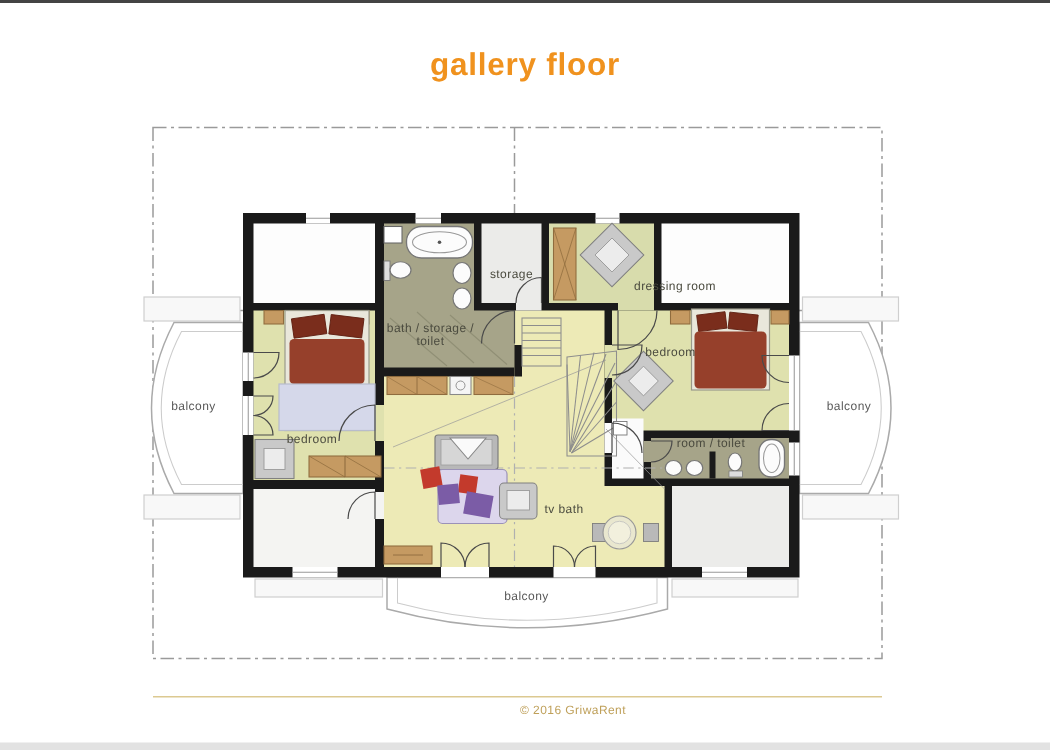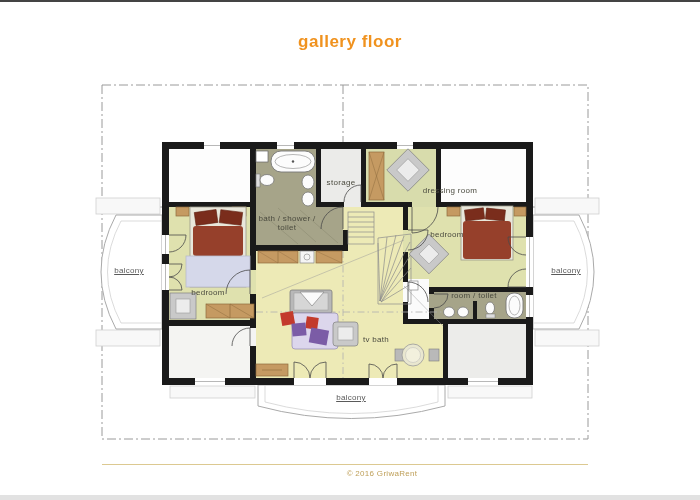--- a/index.html
+++ b/index.html
@@ -4,27 +4,27 @@
 <style>
   html,body{margin:0;padding:0;background:#fff;}
   .page{
     position:relative;width:700px;height:500px;background:#ffffff;
     font-family:"Liberation Sans", sans-serif;overflow:hidden;
     border-top:2px solid #444;border-bottom:5px solid #e2e2e2;box-sizing:border-box;
   }
   .plan-svg{position:absolute;left:0;top:0;}
   .title{
     position:absolute;left:0;top:30px;width:700px;text-align:center;
-    font-size:17px;font-weight:bold;letter-spacing:.5px;color:#f0921e;
+    font-size:21px;font-weight:bold;letter-spacing:.5px;color:#f0921e;
   }
   .lbl{
     position:absolute;font-size:8px;color:#4b4b3f;text-align:center;
     letter-spacing:.3px;line-height:9px;
   }
-  .lbl.balc{color:#5a5a5a;text-decoration:underline;}
+  .lbl.balc{color:#5a5a5a;}
   .footer-line{
     position:absolute;left:102px;top:462px;width:486px;height:0;
     border-top:1px solid #dcc991;
   }
   .copyright{
     position:absolute;left:0;top:467px;width:700px;text-align:center;
     font-size:8px;color:#bfa05a;letter-spacing:.3px;margin-left:32px;
   }
 </style>
 </head>
@@ -275,19 +275,19 @@
     </g>
   </svg>
 
   <div class="lbl balc" style="left:96px;top:264px;width:66px;">balcony</div>
   <div class="lbl balc" style="left:533px;top:264px;width:66px;">balcony</div>
   <div class="lbl balc" style="left:311px;top:391px;width:80px;">balcony</div>
   <div class="lbl" style="left:168px;top:286px;width:80px;">bedroom</div>
   <div class="lbl" style="left:407px;top:228px;width:80px;">bedroom</div>
   <div class="lbl" style="left:321px;top:176px;width:40px;">storage</div>
   <div class="lbl" style="left:366px;top:184px;width:88px;padding-left:40px;">dressing room</div>
-  <div class="lbl" style="left:254px;top:212px;width:66px;">bath / shower / toilet</div>
+  <div class="lbl" style="left:254px;top:212px;width:66px;">bath / storage / toilet</div>
   <div class="lbl" style="left:434px;top:289px;width:80px;">room / toilet</div>
   <div class="lbl" style="left:336px;top:333px;width:80px;">tv bath</div>
 
   <div class="footer-line"></div>
   <div class="copyright">© 2016 GriwaRent</div>
 </div>
 
 </body></html>

